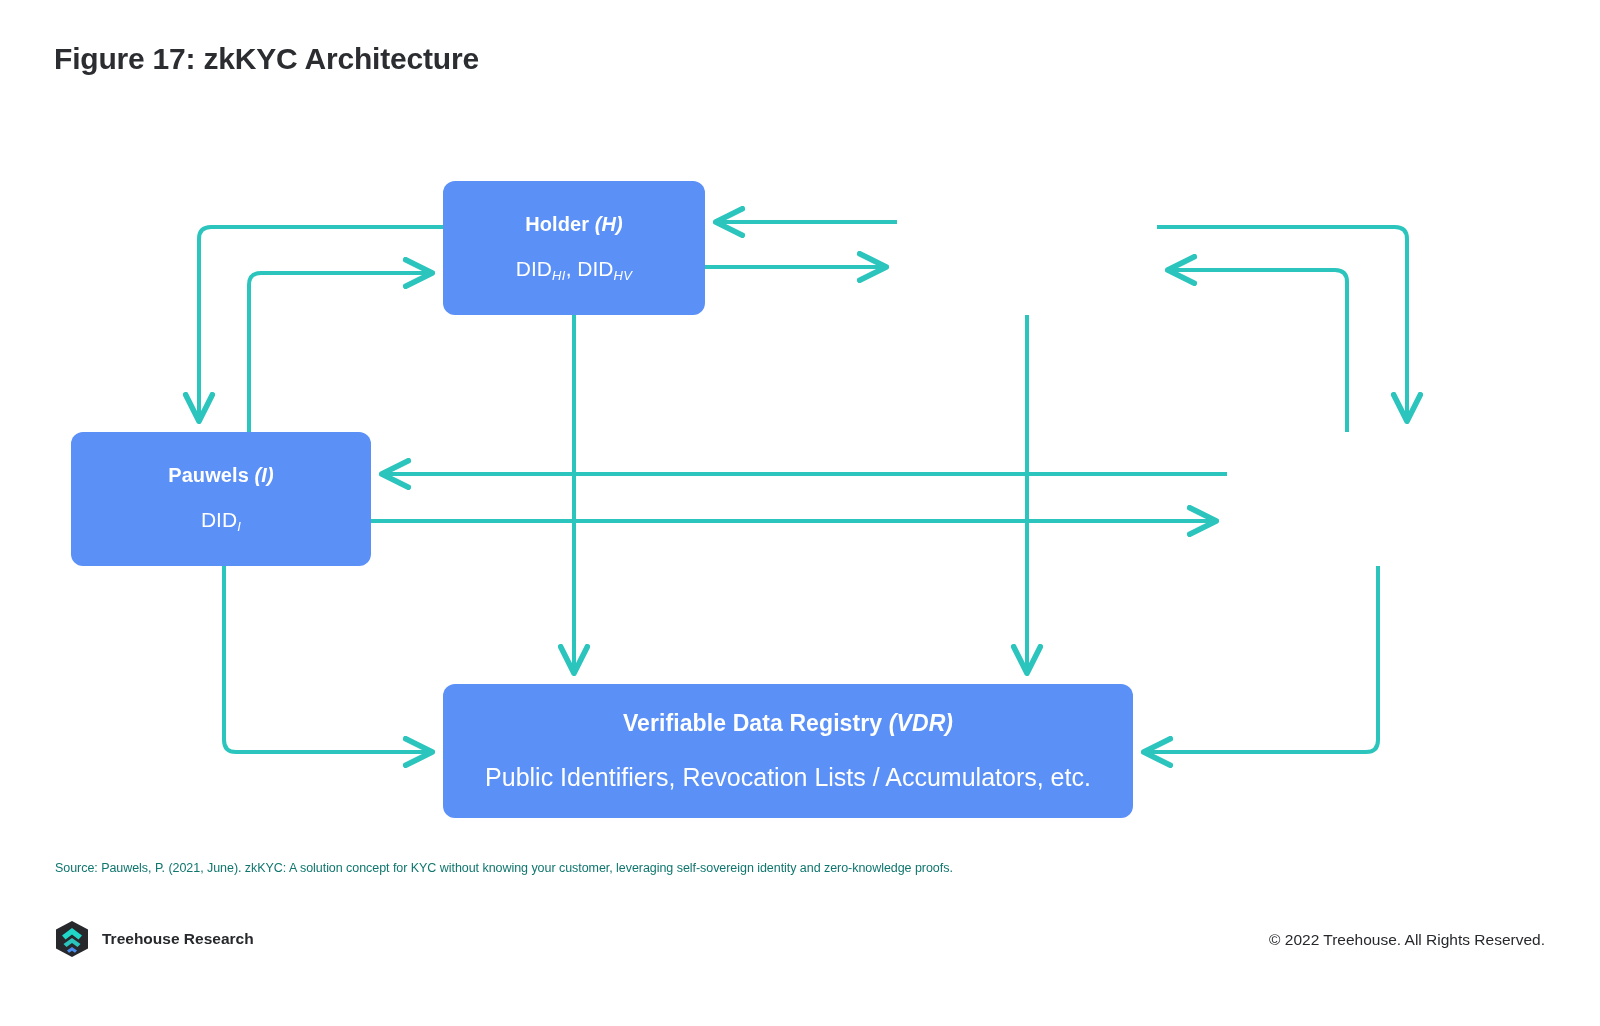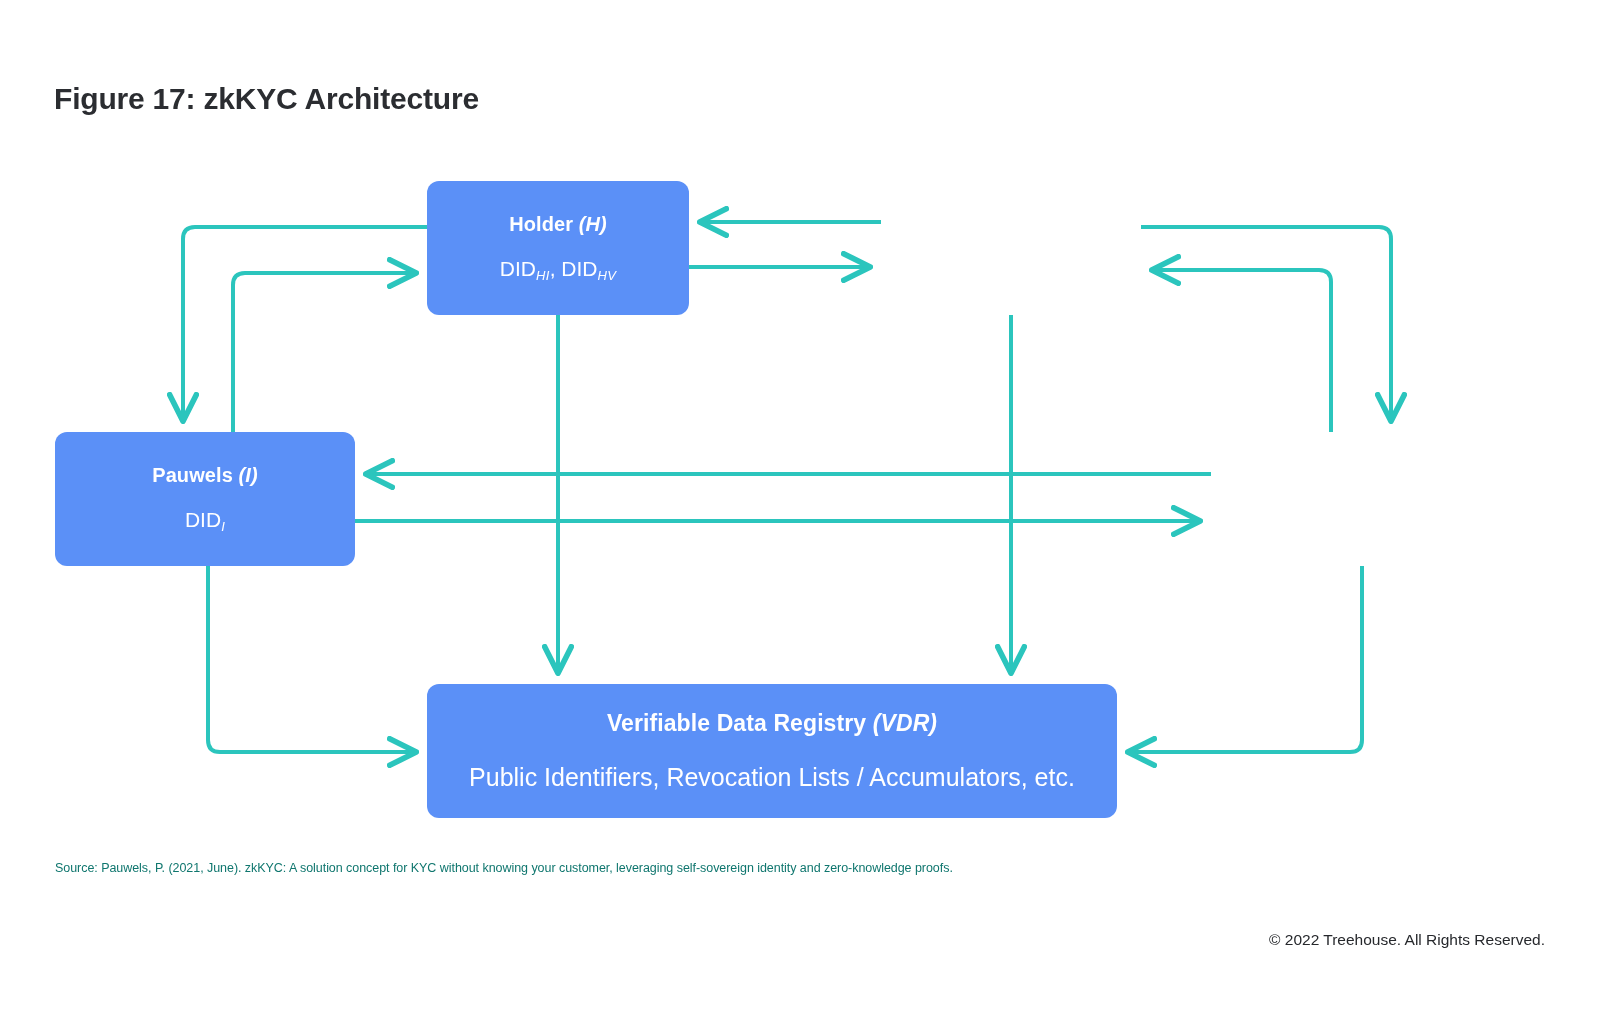--- a/index.html
+++ b/index.html
@@ -5,23 +5,22 @@
   html,body{margin:0;padding:0;}
   body{
     width:1600px;height:1026px;background:#ffffff;
     font-family:"Liberation Sans","DejaVu Sans",sans-serif;
     color:#26282c;overflow:hidden;position:relative;
   }
   #figure-title{
     position:absolute;left:54px;top:42px;
     font-size:30px;font-weight:700;letter-spacing:-0.2px;color:#2b2d31;
     white-space:nowrap;
-    margin-top:40px;
   }
-  #diagram{position:absolute;left:0;top:0;width:1336px;height:1026px;}
+  #diagram{position:absolute;left:16px;top:0;width:1336px;height:1026px;}
   .node{
     position:absolute;background:#5b90f7;border-radius:12px;
     display:flex;flex-direction:column;align-items:center;justify-content:center;
     color:#ffffff;box-sizing:border-box;z-index:3;
   }
   .node .ttl{
     font-size:20px;font-weight:700;letter-spacing:0.1px;white-space:nowrap;
     line-height:1.1;
   }
   .node .ttl i{font-style:italic;font-weight:700;}
@@ -106,14 +105,23 @@
   <div class="node" id="n-vdr">
     <div class="ttl"><span>Verifiable Data Registry</span> <i>(VDR)</i></div>
     <div class="sub">Public Identifiers, Revocation Lists / Accumulators, etc.</div>
   </div>
 
 </div>
 
 <div id="source-note">Source: Pauwels, P. (2021, June). zkKYC: A solution concept for KYC without knowing your customer, leveraging self-sovereign identity and zero-knowledge proofs.</div>
 
 <div id="footer">
+  <div id="brand">
+    <svg width="34" height="38" viewBox="0 0 34 38" xmlns="http://www.w3.org/2000/svg">
+      <path d="M17 1 L33 9.5 L33 28.5 L17 37 L1 28.5 L1 9.5 Z" fill="#26282c"></path>
+      <path d="M17 8 L27 15.5 L23.5 19.5 L17 14.5 L10.5 19.5 L7 15.5 Z" fill="#1fd6c9"></path>
+      <path d="M17 18 L25.5 24 L22.5 27 L17 23 L11.5 27 L8.5 24 Z" fill="#2bc5bd"></path>
+      <path d="M17 27 L22 30.5 L20 32.8 L17 30.8 L14 32.8 L12 30.5 Z" fill="#4a8ff0"></path>
+    </svg>
+    <span id="brand-name">Treehouse Research</span>
+  </div>
   <div id="copyright">© 2022 Treehouse. All Rights Reserved.</div>
 </div>
 
 </body></html>

